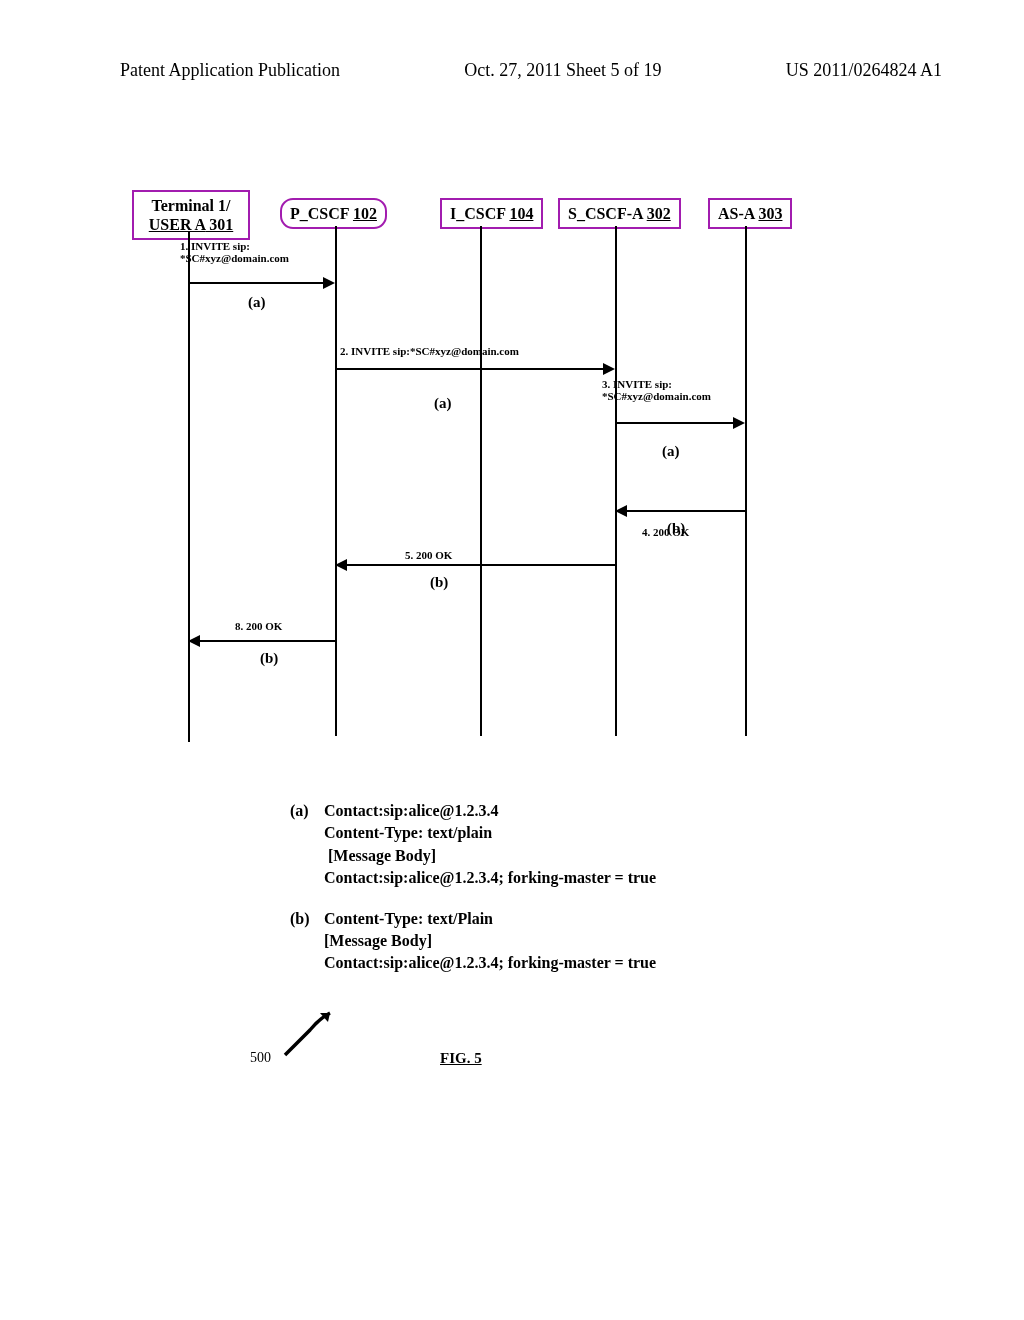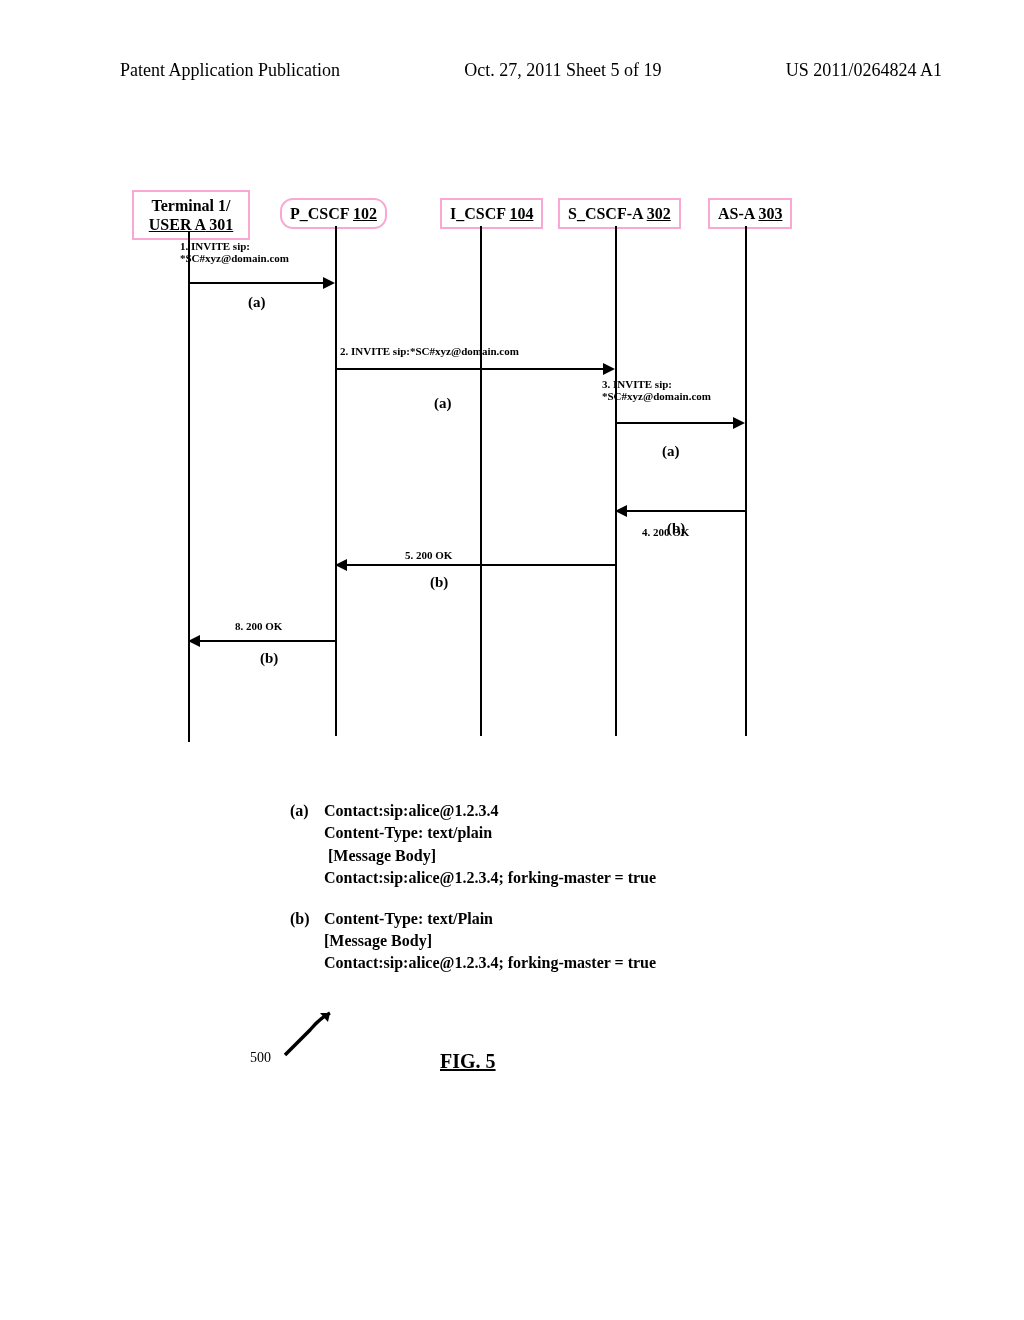--- a/index.html
+++ b/index.html
@@ -19,21 +19,21 @@
     .diagram {
       position: absolute;
       top: 190px;
       left: 140px;
       width: 760px;
       height: 560px;
     }
     .actor {
       position: absolute;
       top: 0;
-      border: 2px solid #f9a8d4;
+      border: 2px solid #a21caf;
       padding: 4px 8px;
       font-size: 16px;
       font-weight: bold;
       text-align: center;
       background: #fff;
       line-height: 1.2;
     }
     .actor-ref { text-decoration: underline; }
     .lifeline {
       position: absolute;
@@ -92,21 +92,21 @@
       height: 60px;
     }
     .fig-num {
       position: absolute;
       left: 0; top: 30px;
       font-size: 14px;
     }
     .fig-label {
       position: absolute;
       left: 190px; top: 30px;
-      font-size: 20px;
+      font-size: 15px;
       font-weight: bold;
       text-decoration: underline;
     }
     .curve-arrow {
       position: absolute;
       left: 30px; top: -10px;
       width: 60px; height: 50px;
     }
   </style>
 </head>

